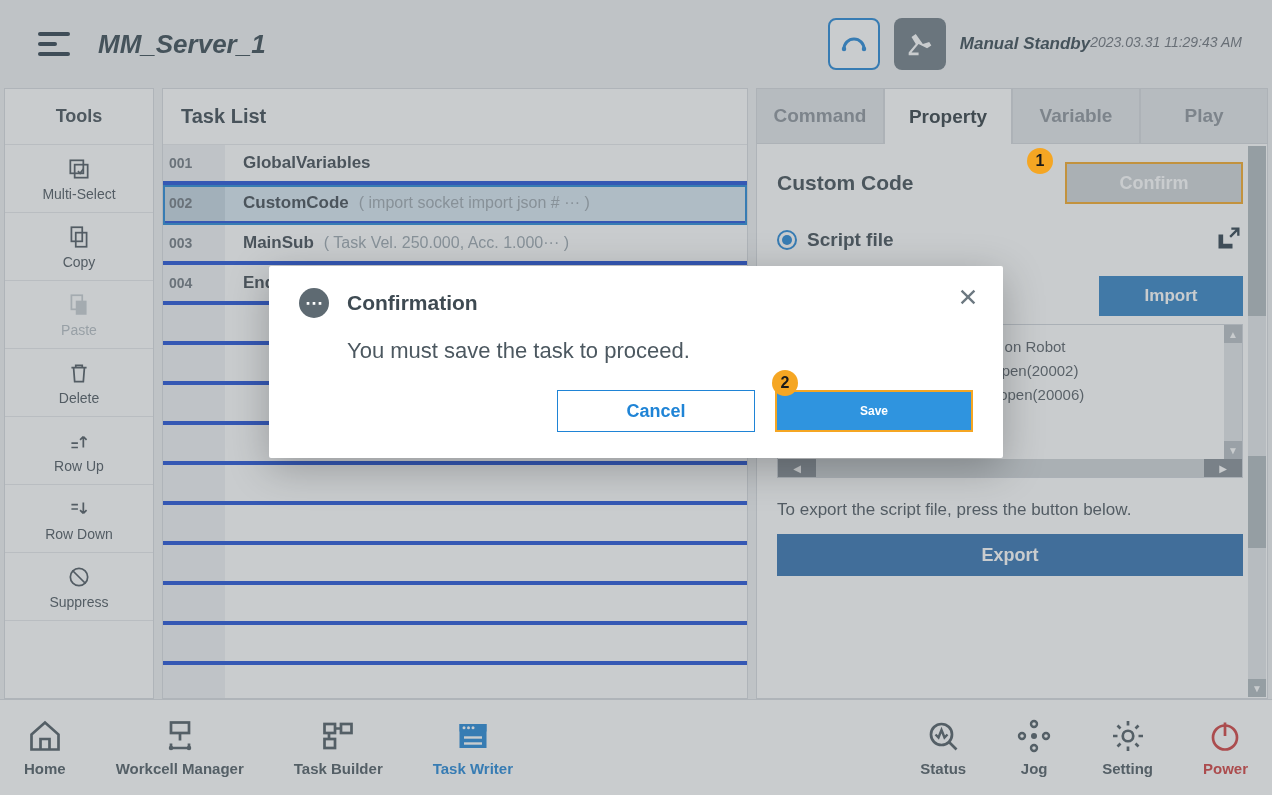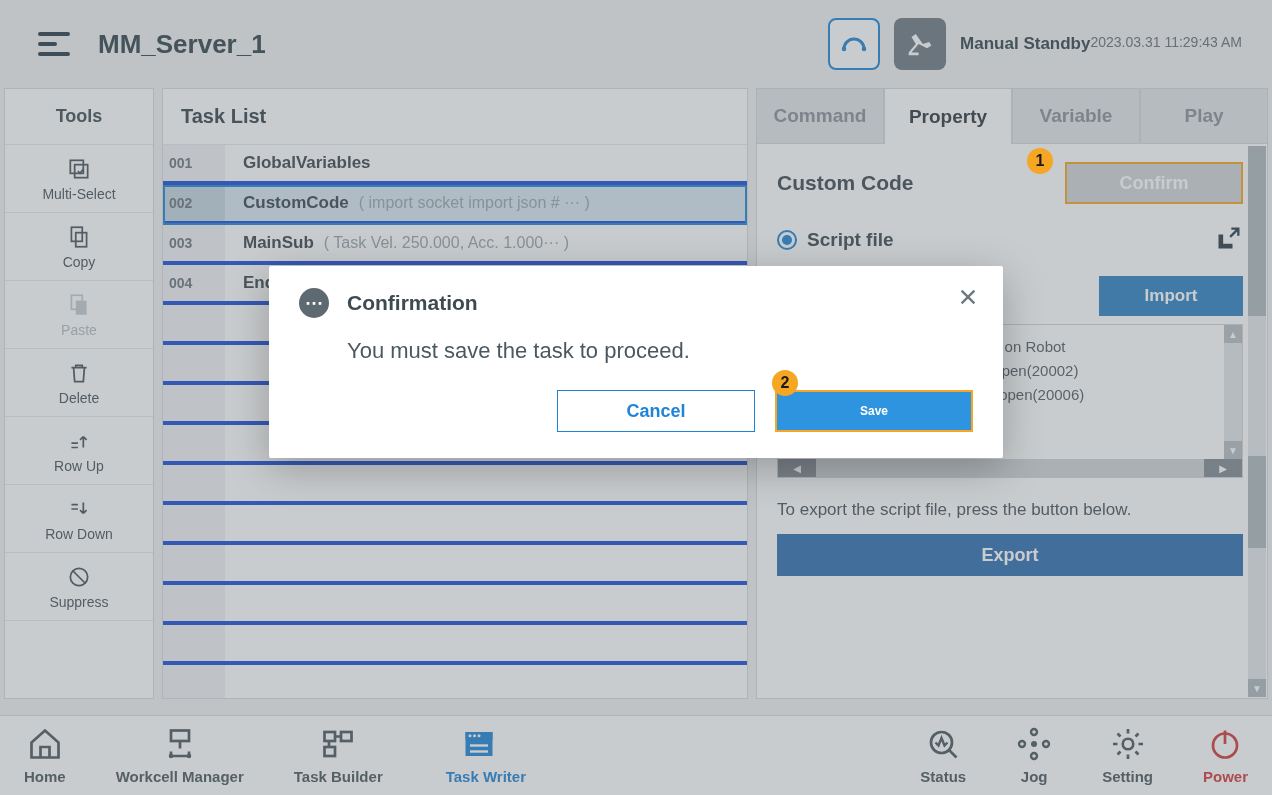--- a/index.html
+++ b/index.html
@@ -1,19 +1,19 @@
 <!DOCTYPE html>
 <html><head>
 <meta charset="utf-8">
 <style>
   * { box-sizing: border-box; margin: 0; padding: 0; font-family: "Segoe UI", Arial, sans-serif; }
   body { width: 1272px; height: 795px; overflow: hidden; background: #f0f1f3; position: relative; }
 
   
-  .topbar { height: 88px; display: flex; align-items: center; padding: 0 30px 0 38px; background: #f0f1f3; }
+  .topbar { height: 88px; display: flex; align-items: center; padding: 0 30px 0 38px; background: #f0f1f3; font-style: italic; }
   .hamburger { width: 32px; height: 24px; display: flex; flex-direction: column; justify-content: space-between; margin-right: 28px; cursor: pointer; }
   .hamburger div { height: 4px; background: #2b3d4a; border-radius: 2px; }
   .hamburger div:nth-child(2){ width: 60%; }
   .page-title { font-size: 26px; font-weight: 700; color: #35454f; flex: 1; }
   .topbar-right { display: flex; align-items: center; gap: 14px; }
   .arc-btn { width: 52px; height: 52px; border: 2px solid #1f84d6; border-radius: 8px; display: flex; align-items: center; justify-content: center; background: #fff; cursor: pointer; }
   .arc-btn svg { width: 30px; height: 30px; }
   .robot-btn { width: 52px; height: 52px; border-radius: 8px; background: #6d7a83; display: flex; align-items: center; justify-content: center; cursor: pointer; }
   .robot-btn svg { width: 34px; height: 34px; }
   .status-block { display: flex; }
@@ -74,25 +74,25 @@
   .export-hint { margin-top: 22px; font-size: 17px; color: #4a545c; }
   .export-btn { margin-top: 14px; height: 42px; background: #2f6faf; color: #fff; font-size: 18px; font-weight: 700; display: flex; align-items: center; justify-content: center; cursor: pointer; }
 
   .rp-scroll { position: absolute; right: 2px; top: 58px; bottom: 2px; width: 18px; background: #e4e7ea; }
   .rp-scroll .seg { position: absolute; left: 0; right: 0; background: #b0b8be; }
   .rp-scroll .seg1 { top: 0; height: 170px; }
   .rp-scroll .seg2 { top: 310px; height: 92px; }
   .rp-scroll .arrow-d { position: absolute; bottom: 0; left: 0; right: 0; height: 18px; background: #b0b8be; color: #fff; font-size: 10px; display: flex; align-items: center; justify-content: center; }
 
   
-  .bottombar { position: absolute; bottom: 0; left: 0; right: 0; height: 80px; background: #fff; border-top: 1px solid #d7dbdf; display: flex; align-items: center; padding: 0 24px; }
+  .bottombar { position: absolute; bottom: 0; left: 0; right: 0; height: 96px; background: #fff; border-top: 1px solid #d7dbdf; display: flex; align-items: center; padding: 0 24px; }
   .nav-item { display: flex; flex-direction: column; align-items: center; gap: 6px; cursor: pointer; margin-right: 50px; }
   .nav-item svg { width: 36px; height: 36px; }
   .nav-item .lbl { font-size: 15px; font-weight: 600; color: #4c5860; }
-  .nav-item.active .lbl { color: #1f84d6; margin-left: 13px; }
+  .nav-item.active .lbl { color: #1f84d6; }
   .nav-spacer { flex: 1; }
   .nav-item.power .lbl { color: #d23b3b; }
 
   
   .overlay { position: absolute; inset: 0; background: rgba(100,108,115,0.35); display: flex; align-items: flex-start; justify-content: center; z-index: 100; }
   .dialog { margin-top: 266px; width: 734px; background: #fff; border-radius: 2px; box-shadow: 0 10px 40px rgba(0,0,0,.25); padding: 22px 30px 26px 30px; position: relative; }
   .dlg-head { display: flex; align-items: center; gap: 18px; }
   .dlg-icon { width: 30px; height: 30px; border-radius: 50%; background: #5e6a72; color: #fff; display: flex; align-items: center; justify-content: center; font-size: 18px; font-weight: 700; }
   .dlg-title { font-size: 21px; font-weight: 700; color: #3e4a52; }
   .dlg-close { position: absolute; top: 20px; right: 24px; cursor: pointer; }

